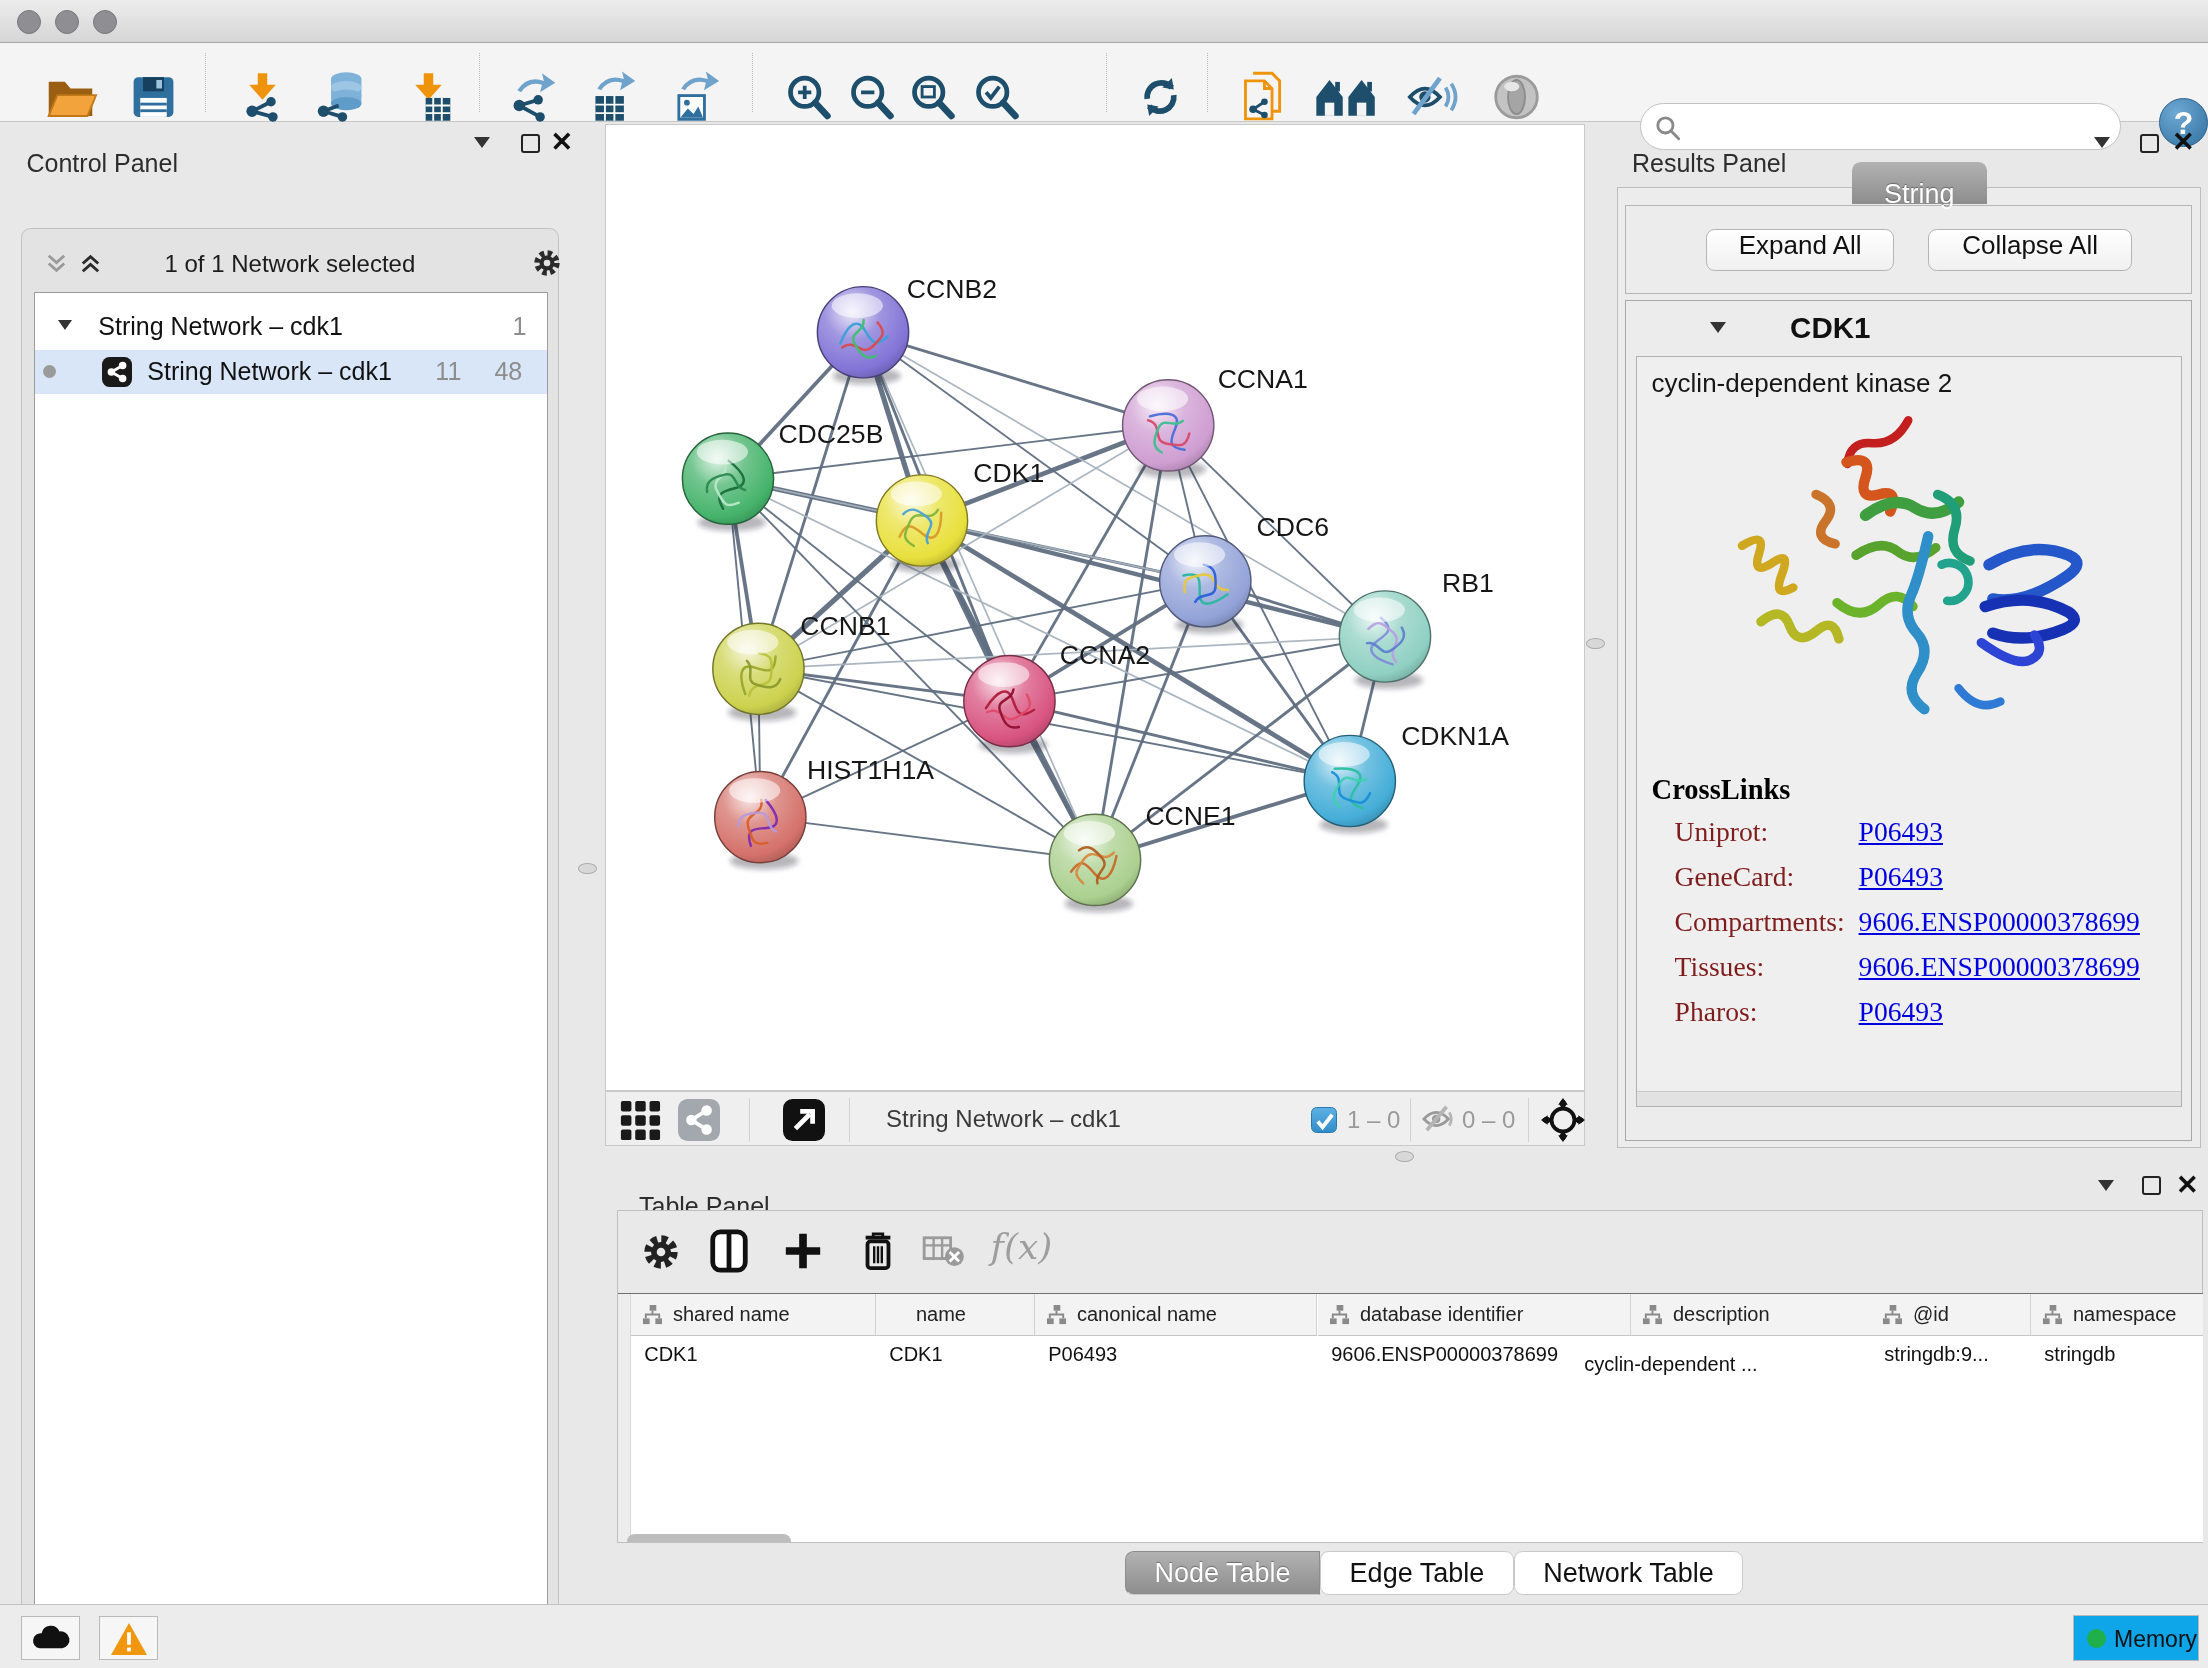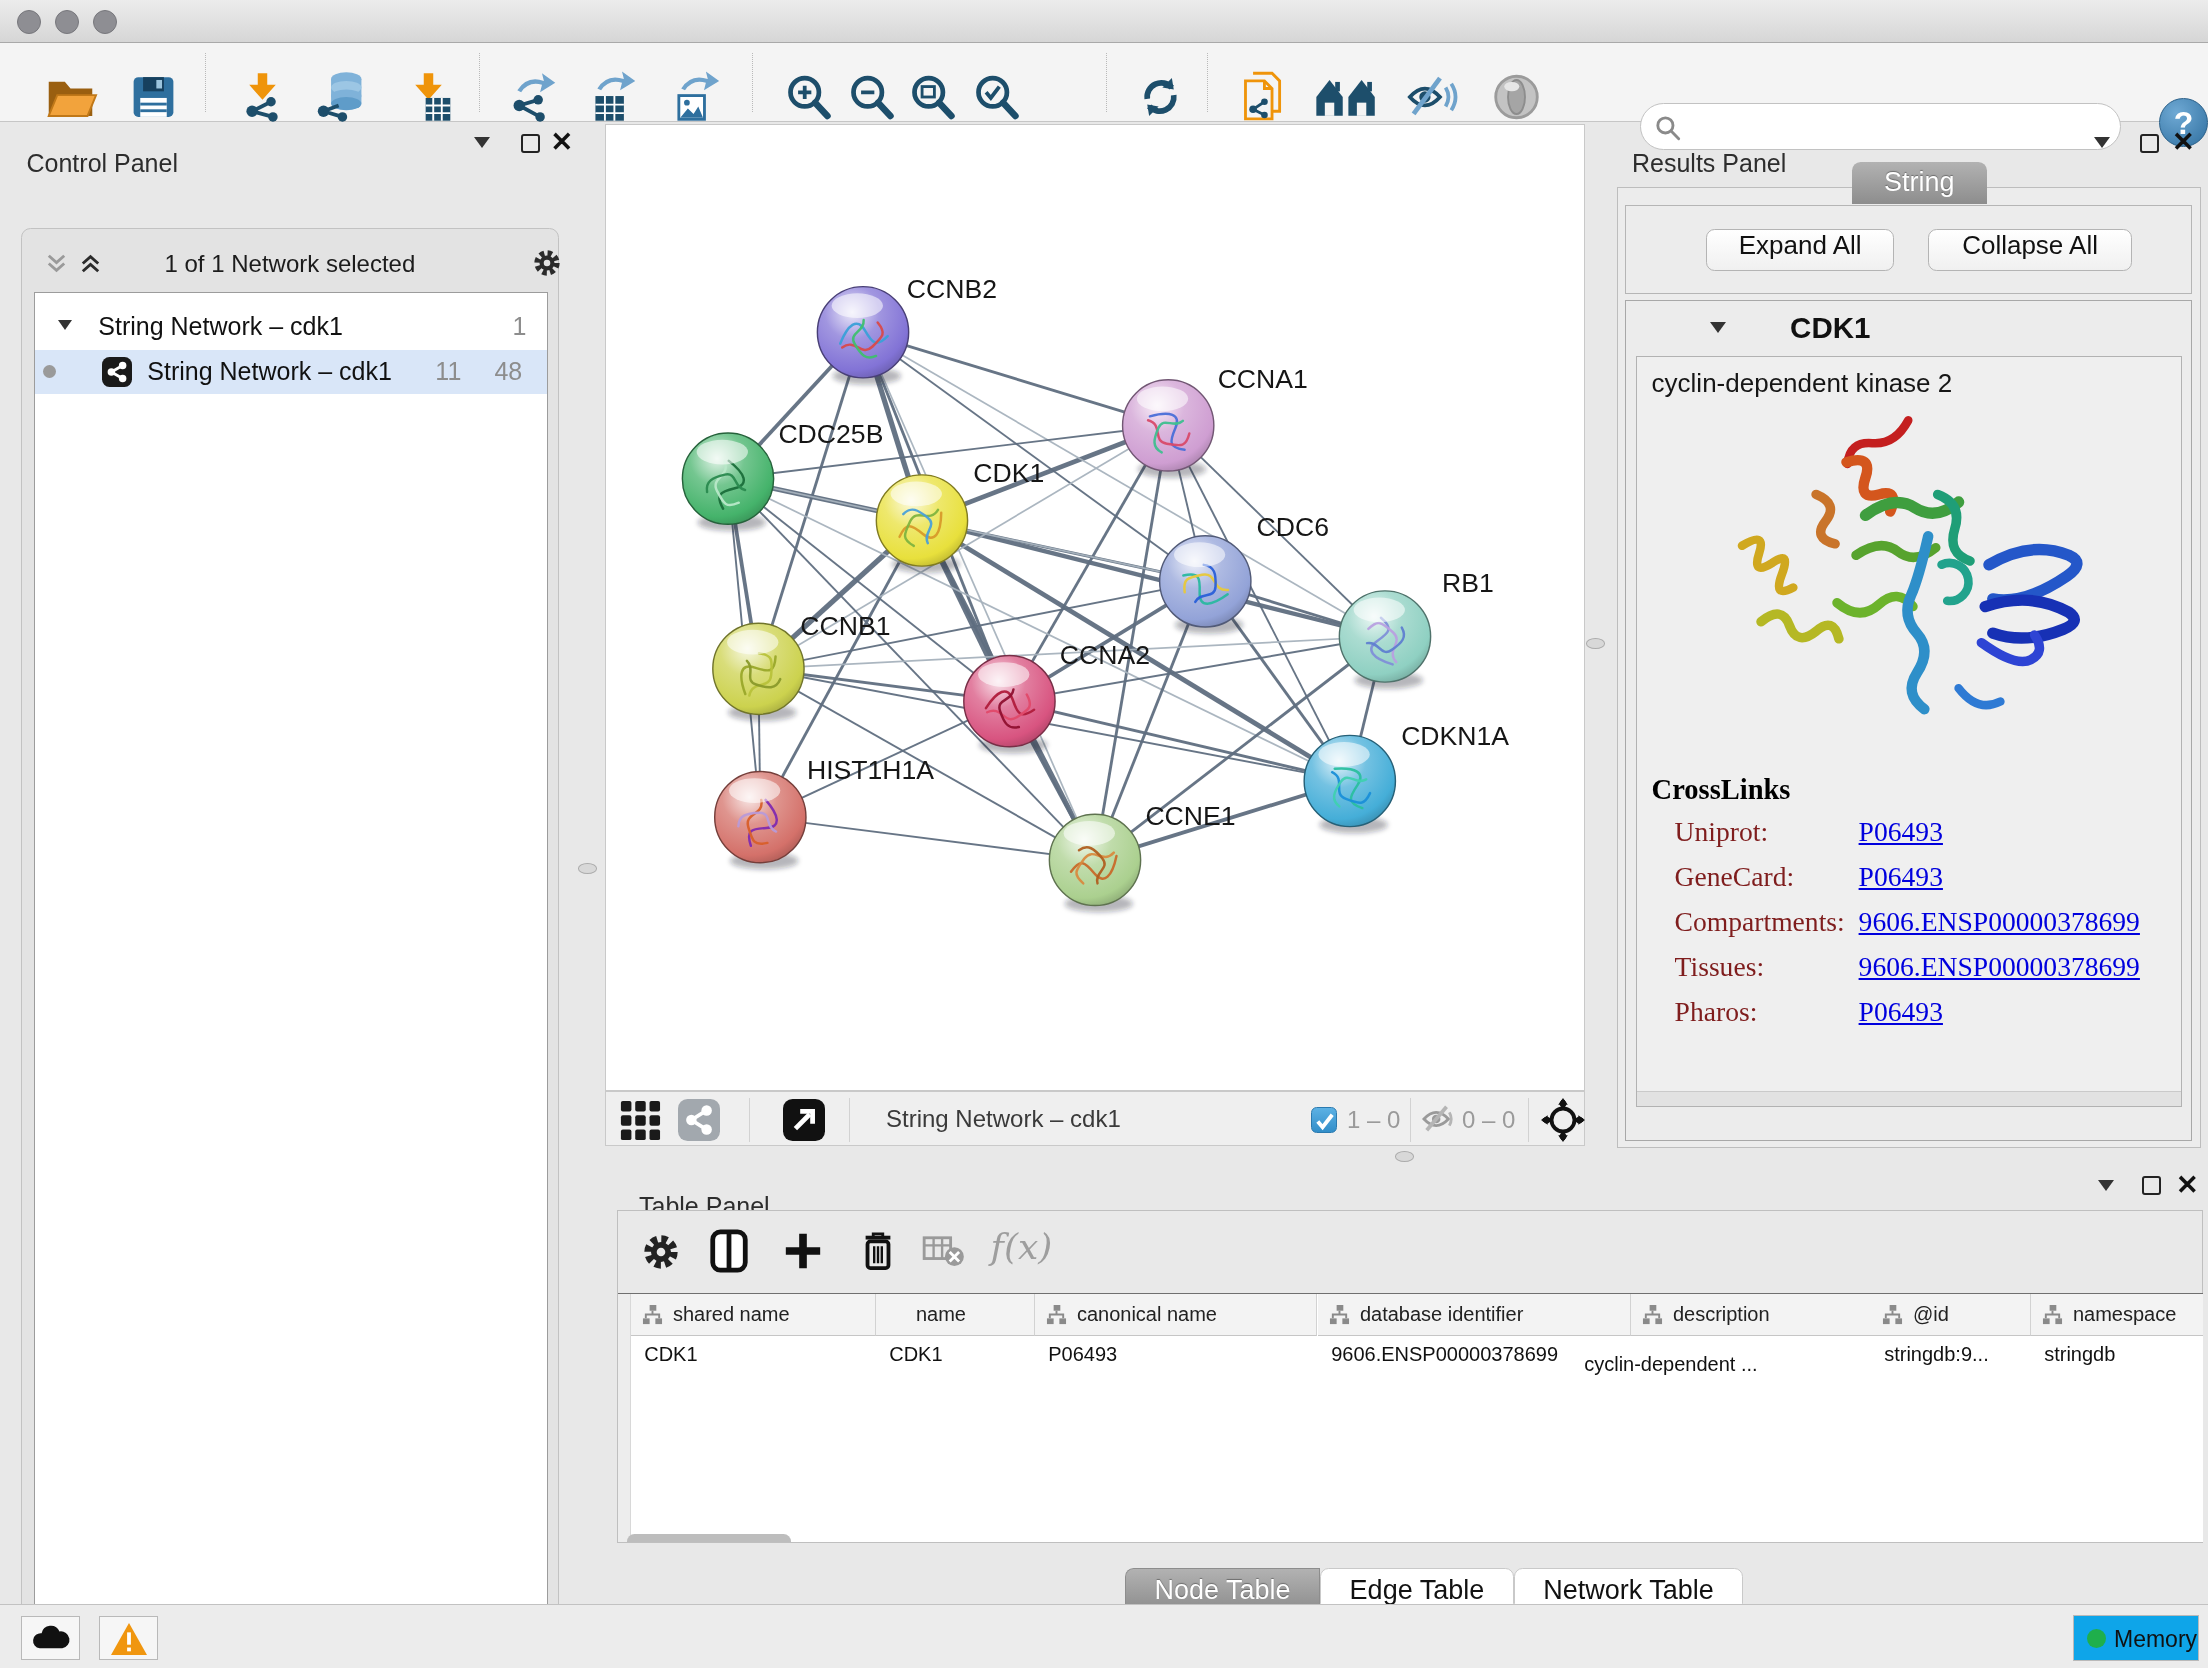--- a/index.html
+++ b/index.html
@@ -62,21 +62,21 @@
   .nt-count { position:absolute; top:14.3px; font-size:24px; color:#9a9a9a; }
   .checkbox { position:absolute; left:705px; top:15px; width:26px; height:26px; border-radius:5.7px;
     background:linear-gradient(#5cb1e4,#328ec9); border:1px solid #2a7ab0; }
   .splitter-handle { position:absolute; width:19px; height:10.5px; border-radius:50%;
     background:#d8d8d8; border:1px solid #ababab; }
 
   
   .results-panel { position:absolute; left:1607px; top:124px; width:601px; height:1027px; }
   .rp-box { position:absolute; left:9.5px; top:63px; width:584px; height:961px;
     background:#ececec; border:1px solid #bdbdbd; }
-  .rp-tab { position:absolute; left:245px; top:38px; height:42px; padding:0 32px;
+  .rp-tab { position:absolute; left:245px; top:38px; height:42px; padding:12px 32px;
     background:linear-gradient(#b2b2b2,#8d8d8d); color:#fff; font-size:27px; line-height:40px;
     border-radius:8.6px 8.6px 0 0; text-shadow:0 -1px 1px rgba(0,0,0,.35); z-index:3; }
   .rp-expandbar { position:absolute; left:7.6px; top:17px; width:567px; height:89px;
     border:1px solid #b5b5b5; background:#ececec; }
   .btn { position:absolute; height:42px; background:linear-gradient(#ffffff,#f0f0f0);
     border:1px solid #b4b4b4; border-radius:8.6px; font-size:26px; color:#111;
     text-align:center; }
   .rp-entry { position:absolute; left:7.6px; top:112px; width:567px; height:841px;
     border:1px solid #a8a8a8; background:#ececec; }
   .rp-entry-head { position:absolute; left:0; top:0; width:100%; height:53px; }
@@ -103,21 +103,21 @@
   .th-row { position:absolute; left:13.3px; top:0; height:42px; }
   .th-cell { position:absolute; top:0; height:42px; background:#f3f3f3;
     border-right:1px solid #d2d2d2; border-bottom:1px solid #c6c6c6; }
   .th-cell .lbl { position:absolute; left:42px; top:8.6px; font-size:20px; color:#222; white-space:nowrap; }
   .td-row { position:absolute; left:13.3px; top:42px; height:36px; }
   .td-cell { position:absolute; top:0; height:36px; font-size:20px; color:#111; }
   .td-cell span { position:absolute; left:13.3px; top:6.7px; white-space:nowrap; }
   .gutter { position:absolute; left:0; top:0; width:13.3px; height:249px; background:#ededed; border-right:1px solid #d8d8d8; }
   .hscroll-thumb { position:absolute; left:9.5px; top:240px; width:164px; height:15px;
     background:#bdbdbd; border-radius:7.6px; }
-  .tp-tabs { position:absolute; left:516px; top:403px; display:flex; }
+  .tp-tabs { position:absolute; left:516px; top:386px; display:flex; }
   .tp-tabs .tab { border-radius:8.6px; height:44px; line-height:42px; margin-right:0; border-bottom:1px solid #c9c9c9; }
   .tp-tabs .tab.active { border-radius:8.6px 0 0 8.6px; }
 
   
   .statusbar { position:absolute; left:0; top:1604px; width:2208px; height:65px;
     background:#ececec; border-top:1px solid #c2c2c2; }
   .sb-btn { position:absolute; top:11.4px; width:59px; height:44px; background:#f6f6f6;
     border:1px solid #b9b9b9; }
   .memory-btn { position:absolute; left:2073px; top:9.5px; width:126px; height:46px;
     background:#0ea5e9; border:1px solid #b9b9b9; font-size:23px; color:#111; }

